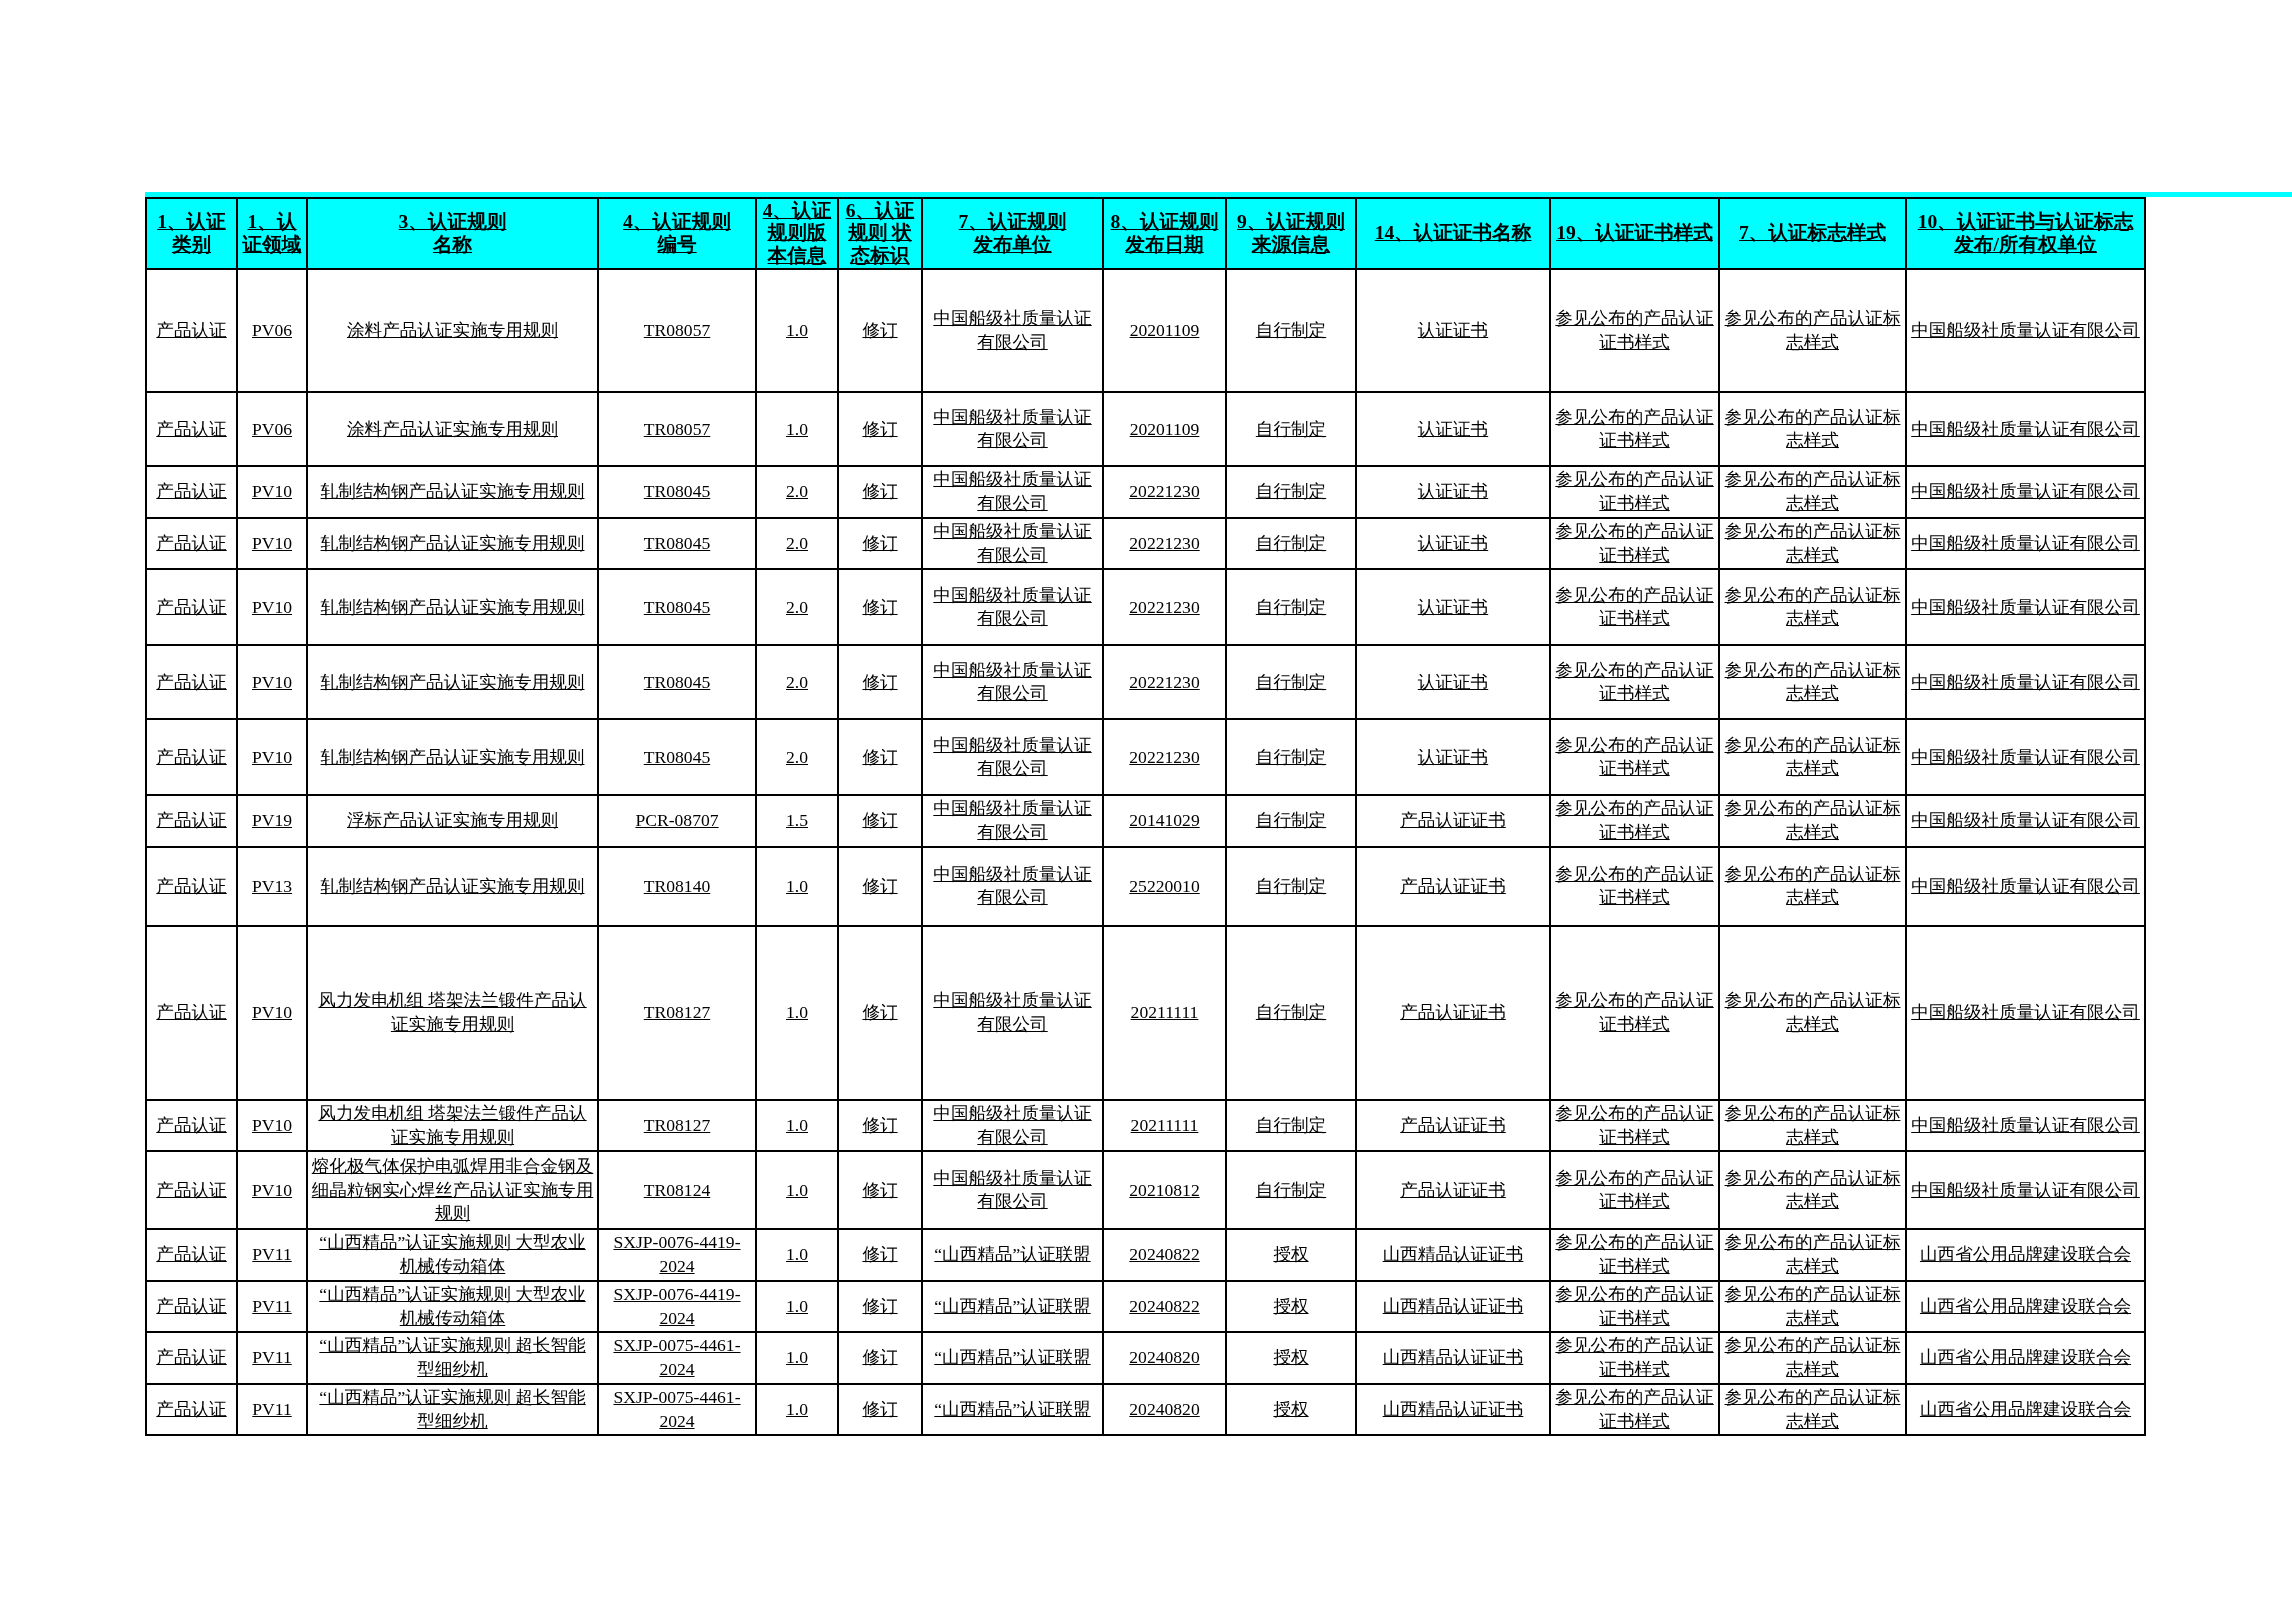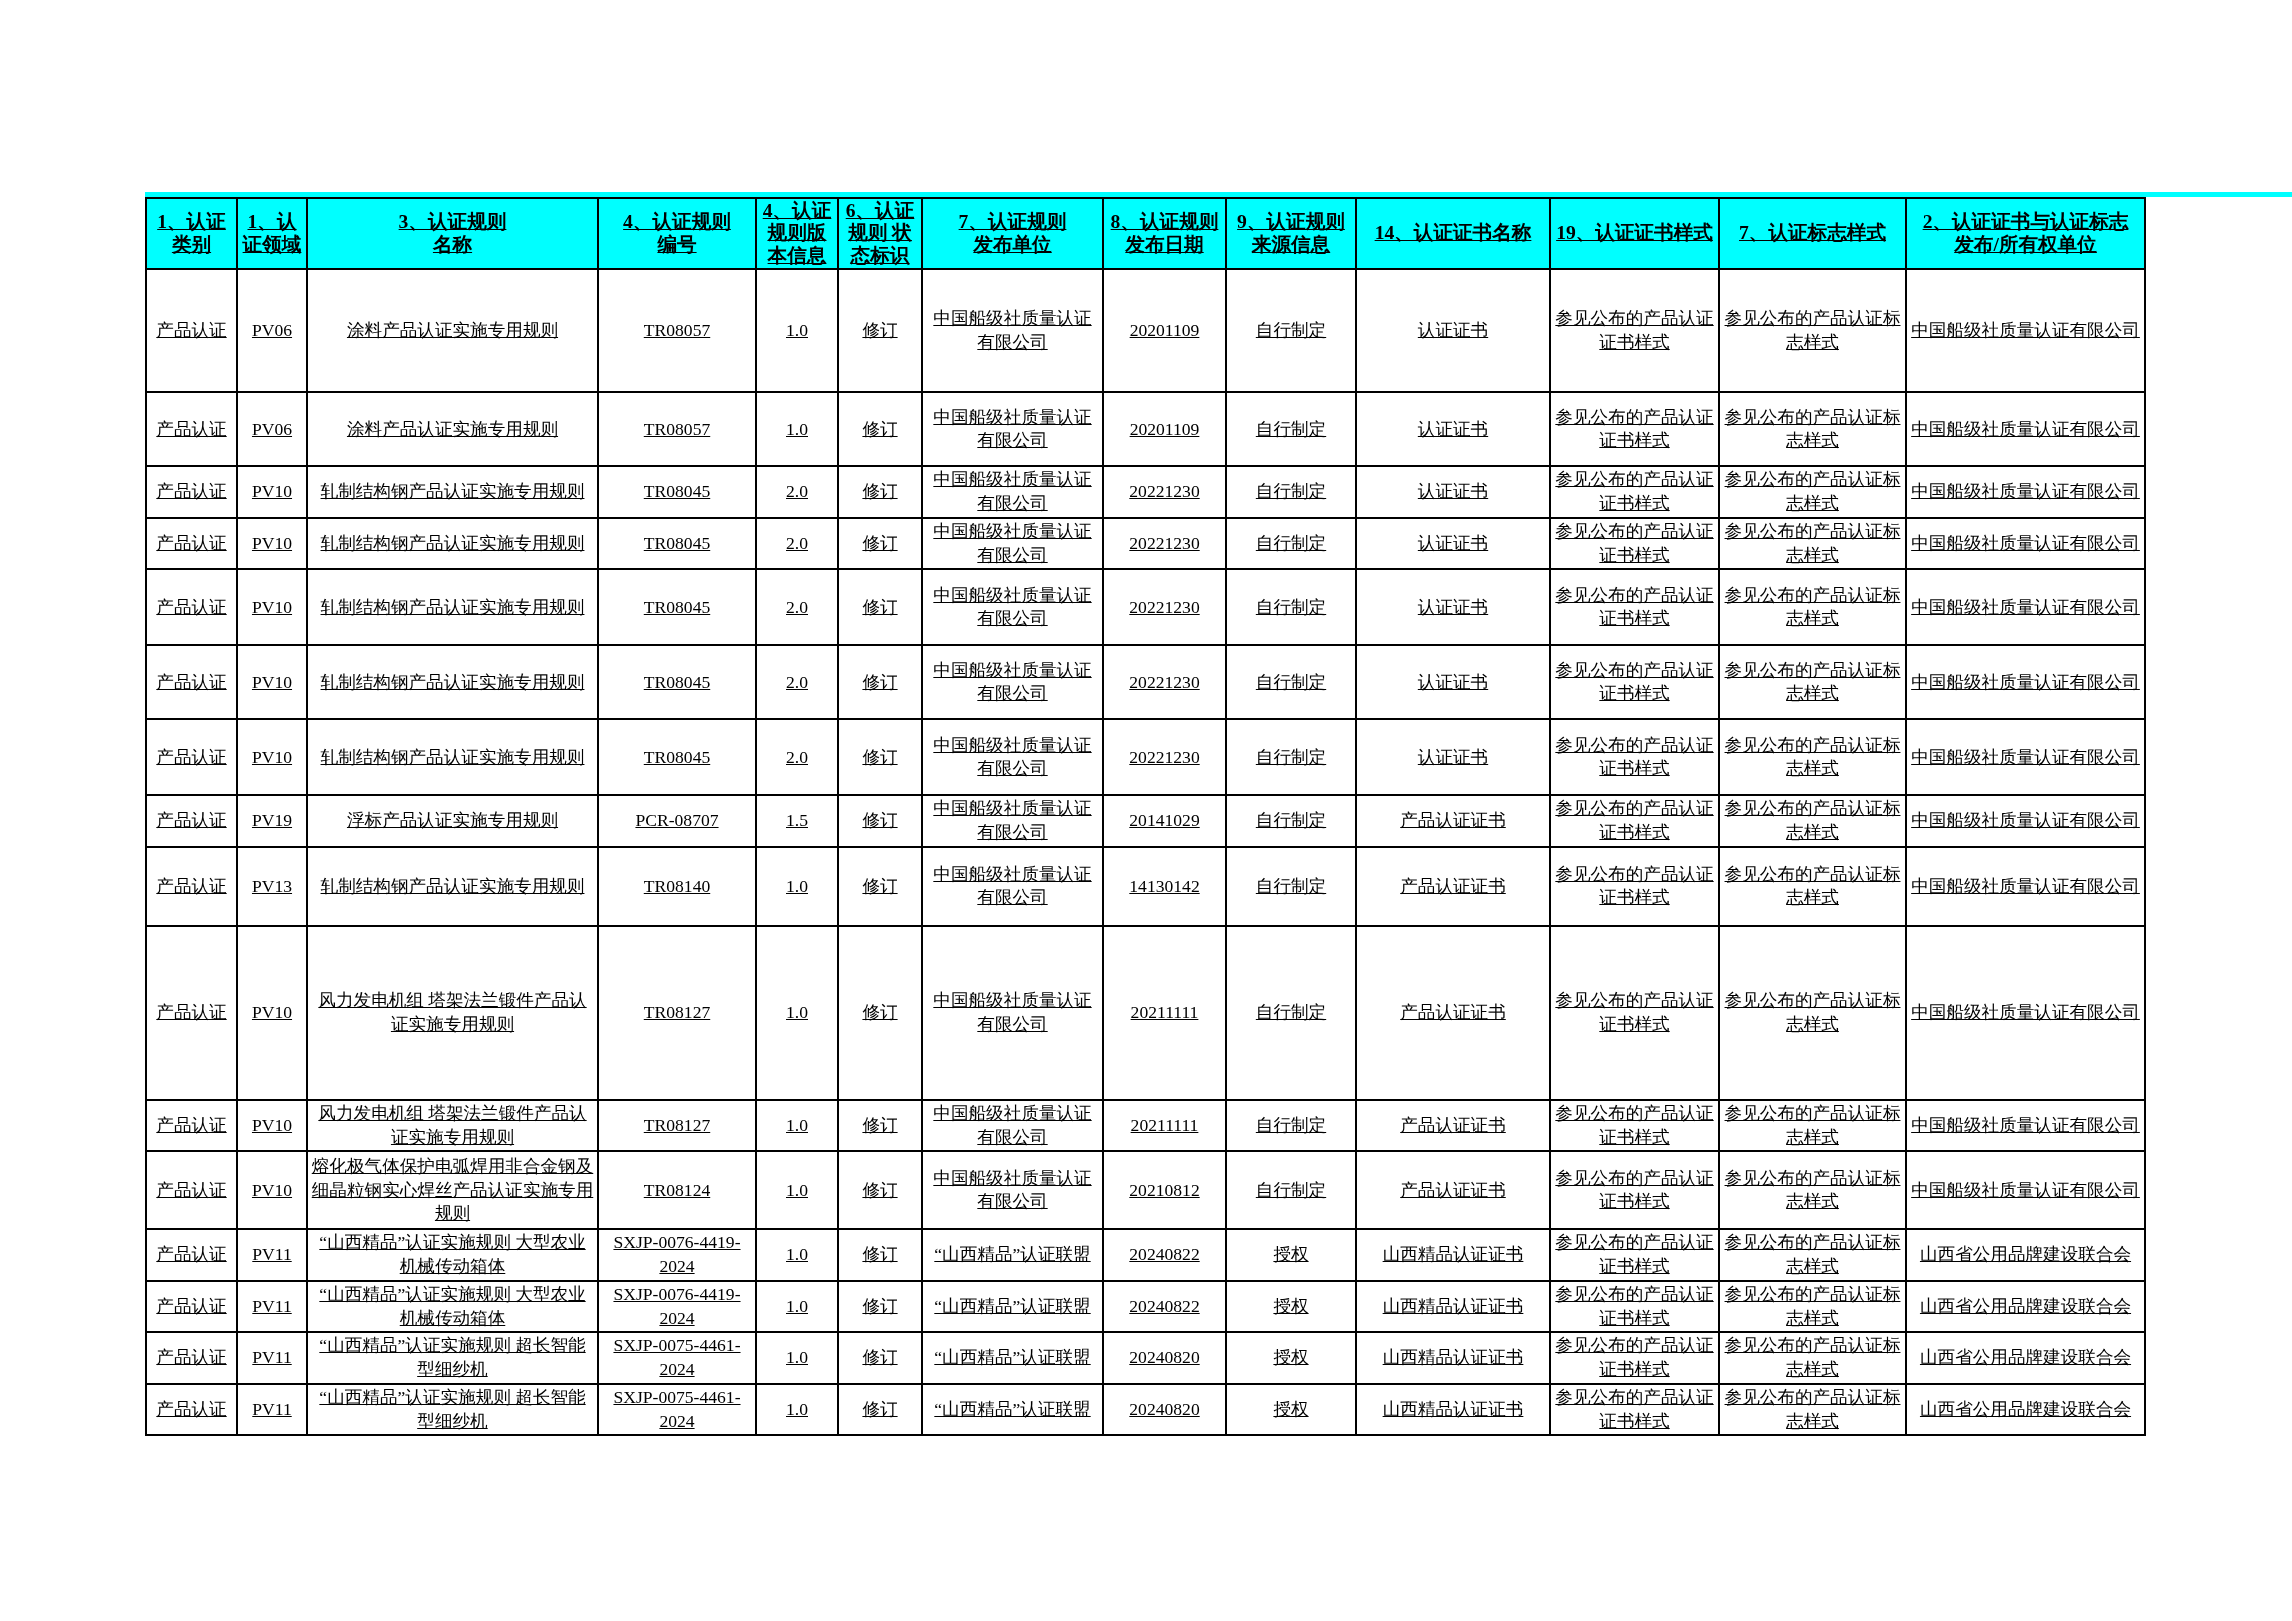--- a/index.html
+++ b/index.html
@@ -86,21 +86,21 @@
         <th>6、认证规则 状态标识</th>
         <th>7、认证规则
 发布单位</th>
         <th>8、认证规则
 发布日期</th>
         <th>9、认证规则
 来源信息</th>
         <th>14、认证证书名称</th>
         <th>19、认证证书样式</th>
         <th>7、认证标志样式</th>
-        <th>2、认证证书与认证标志
+        <th>10、认证证书与认证标志
 发布/所有权单位</th>
       </tr>
     </thead>
     <tbody>
         <tr style="height: 123px;">
           <td>产品认证</td>
           <td>PV06</td>
           <td>涂料产品认证实施专用规则</td>
           <td>TR08057</td>
           <td>1.0</td>
@@ -219,21 +219,21 @@
           <td>中国船级社质量认证有限公司</td>
         </tr>
         <tr style="height: 79px;">
           <td>产品认证</td>
           <td>PV13</td>
           <td>轧制结构钢产品认证实施专用规则</td>
           <td>TR08140</td>
           <td>1.0</td>
           <td>修订</td>
           <td>中国船级社质量认证有限公司</td>
-          <td>14130142</td>
+          <td>25220010</td>
           <td>自行制定</td>
           <td>产品认证证书</td>
           <td>参见公布的产品认证证书样式</td>
           <td>参见公布的产品认证标志样式</td>
           <td>中国船级社质量认证有限公司</td>
         </tr>
         <tr style="height: 174px;">
           <td>产品认证</td>
           <td>PV10</td>
           <td>风力发电机组 塔架法兰锻件产品认证实施专用规则</td>

